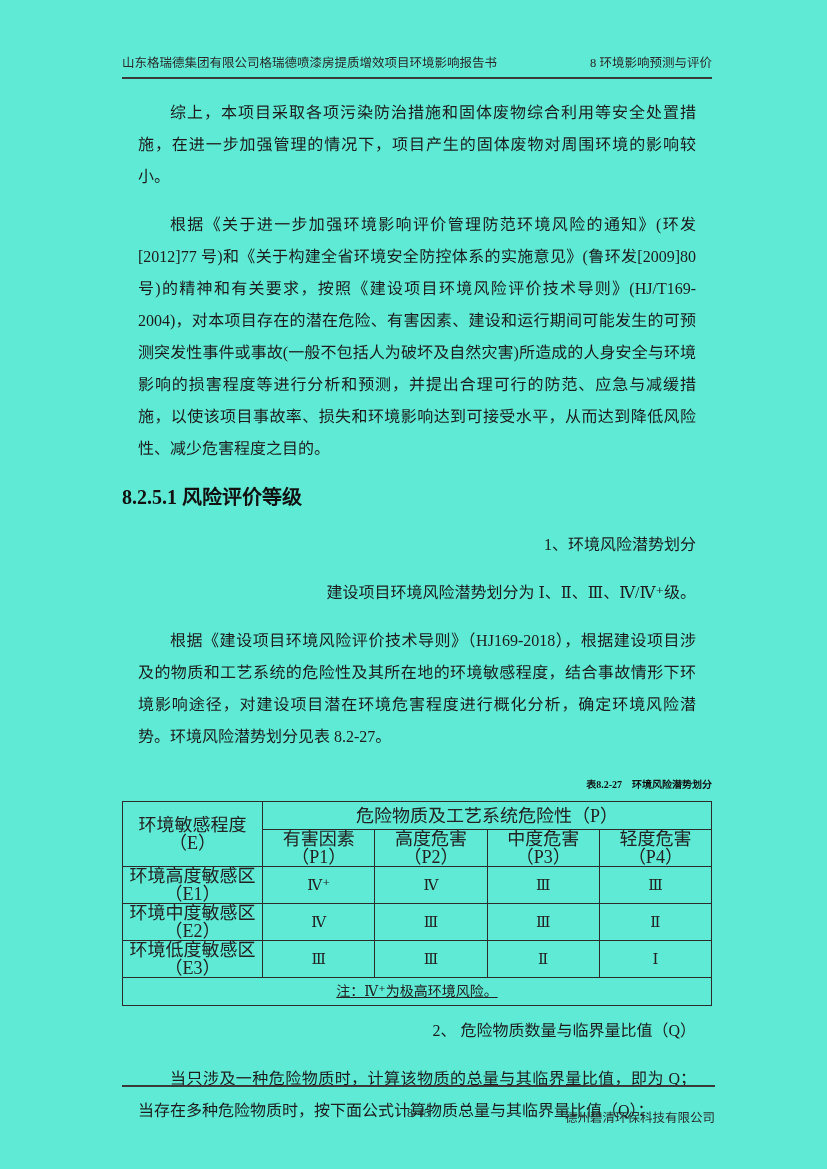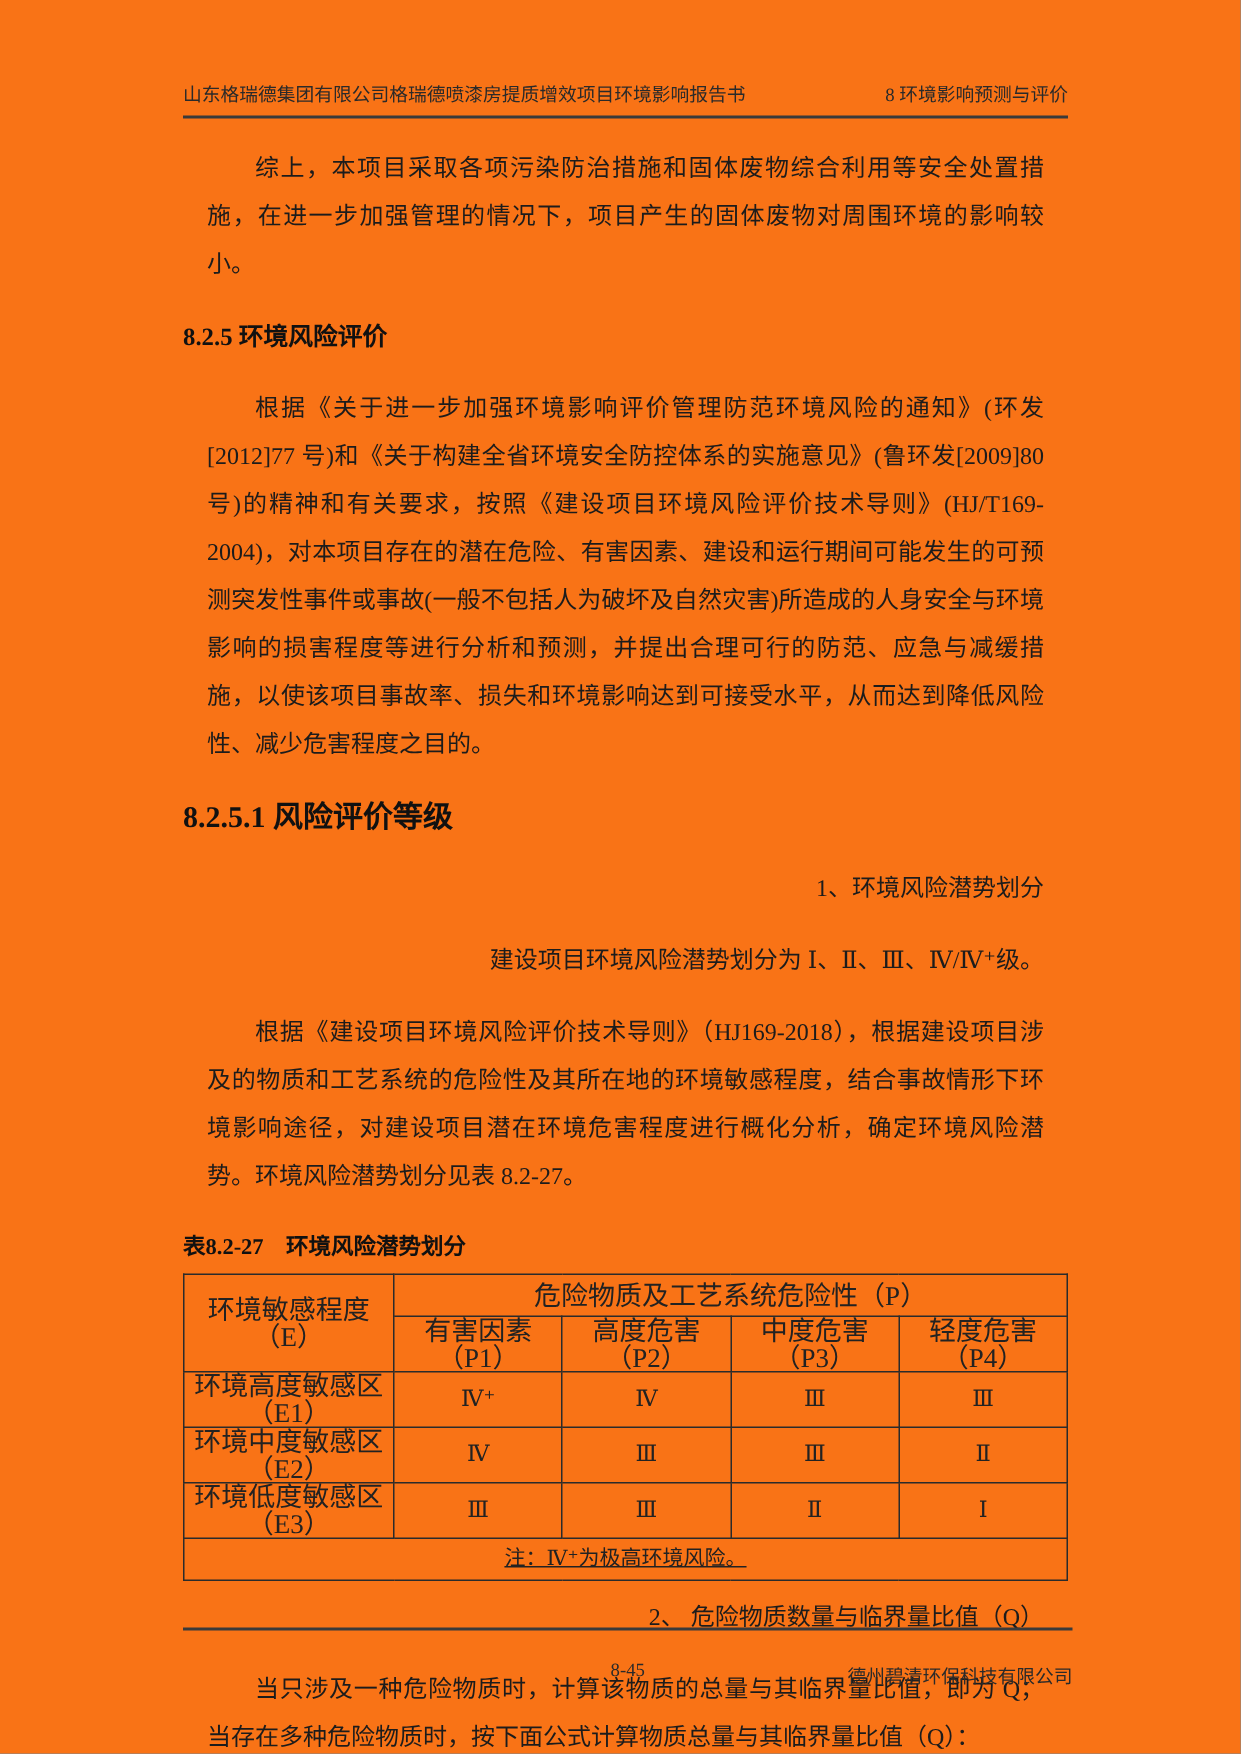--- a/index.html
+++ b/index.html
@@ -1,19 +1,19 @@
 <!DOCTYPE html>
 <html lang="zh-CN"><head>
 <meta charset="utf-8">
 <style>
   html,body{margin:0;padding:0;background:#888;}
   .page{
     position:relative;
     width:827px;height:1169px;
-    background:#f97316;
+    background:#5eead4;
     color:#1c1c1c;
     font-family:"Liberation Serif","DejaVu Serif",serif;
     overflow:hidden;
     margin:0 auto;
   }
   .hdr{
     margin:55px 115px 0 122px;
     display:flex;justify-content:space-between;align-items:flex-end;
     font-size:12.5px;line-height:17px;color:#2a2a2a;
     white-space:nowrap;
@@ -33,21 +33,21 @@
   }
   .no-justify{text-align:right;}
   .h-sec{
     margin:0;font-size:16.5px;line-height:32px;font-weight:bold;color:#111;
   }
   .h-sub{
     margin:0;font-size:20px;line-height:32px;font-weight:bold;color:#111;
   }
   .table-caption{
     margin:2px 0 1px 0;
-    text-align:left;font-weight:bold;font-size:15px;line-height:31px;color:#111;
+    text-align:right;font-weight:bold;font-size:10px;line-height:31px;color:#111;
   }
   table.risk{
     width:100%;
     border-collapse:collapse;
     table-layout:fixed;
   }
   table.risk td{
     border:1px solid #2b2b2b;
     text-align:center;vertical-align:middle;
     font-size:18px;line-height:18px;
@@ -81,21 +81,20 @@
   <div class="hdr">
     <span>山东格瑞德集团有限公司格瑞德喷漆房提质增效项目环境影响报告书</span>
     <span>8 环境影响预测与评价</span>
   </div>
   <div class="hdr-rule"></div>
 
   <div class="content">
 
     <p class="body-para">综上，本项目采取各项污染防治措施和固体废物综合利用等安全处置措施，在进一步加强管理的情况下，项目产生的固体废物对周围环境的影响较小。</p>
 
-    <div class="h-sec">8.2.5 环境风险评价</div>
 
 
     <p class="body-para">根据《关于进一步加强环境影响评价管理防范环境风险的通知》(环发[2012]77 号)和《关于构建全省环境安全防控体系的实施意见》(鲁环发[2009]80号)的精神和有关要求，按照《建设项目环境风险评价技术导则》(HJ/T169-2004)，对本项目存在的潜在危险、有害因素、建设和运行期间可能发生的可预测突发性事件或事故(一般不包括人为破坏及自然灾害)所造成的人身安全与环境影响的损害程度等进行分析和预测，并提出合理可行的防范、应急与减缓措施，以使该项目事故率、损失和环境影响达到可接受水平，从而达到降低风险性、减少危害程度之目的。</p>
 
     <div class="h-sub">8.2.5.1 风险评价等级</div>
 
     <p class="body-para no-justify">1、环境风险潜势划分</p>
 
     <p class="body-para no-justify">建设项目环境风险潜势划分为 Ⅰ、Ⅱ、Ⅲ、Ⅳ/Ⅳ⁺级。</p>
 

